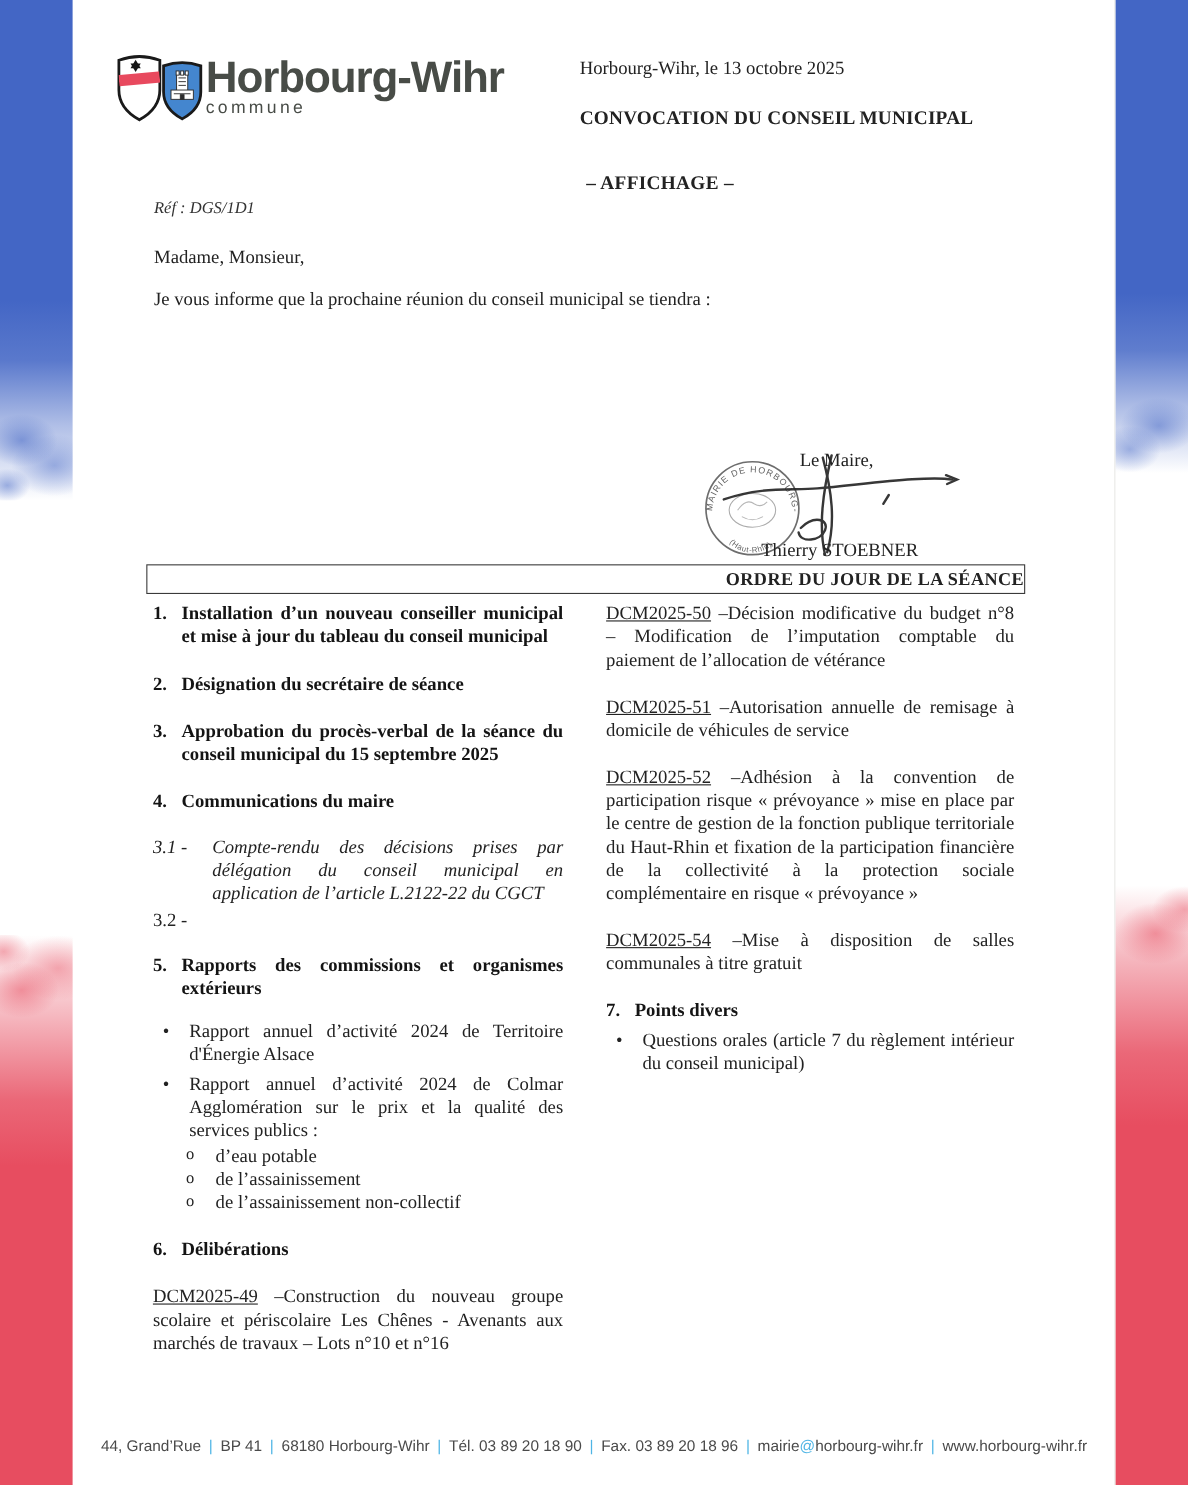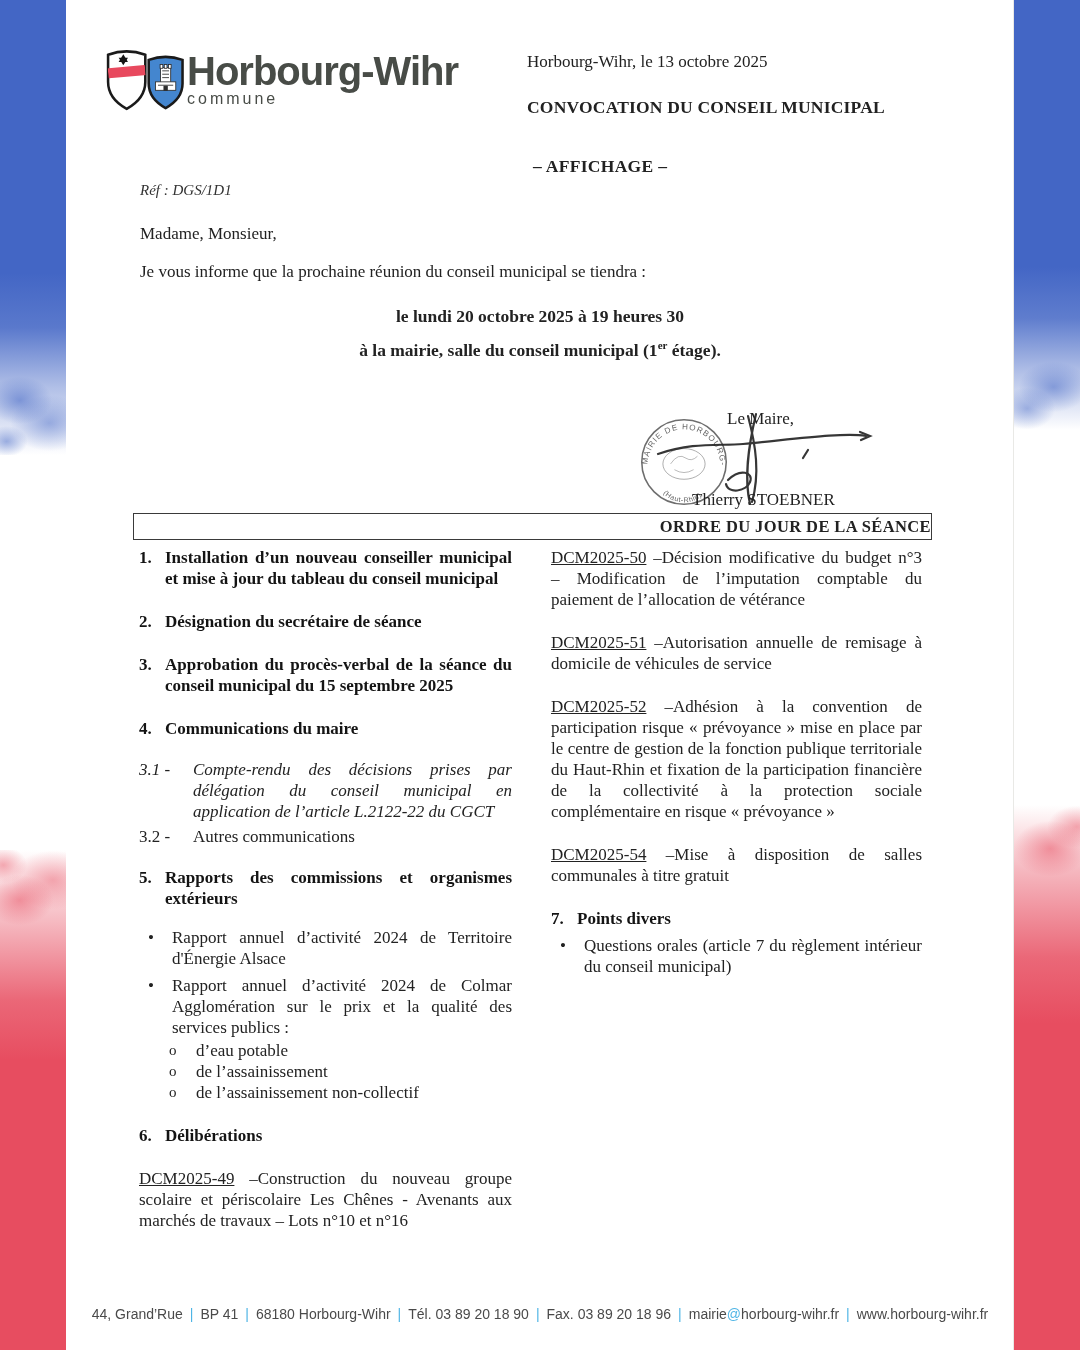--- a/index.html
+++ b/index.html
@@ -137,24 +137,20 @@
   <div class="hdr-right">
     <div>Horbourg-Wihr, le 13 octobre 2025</div>
     <div class="doc-title">CONVOCATION DU CONSEIL MUNICIPAL</div>
     <div class="affichage">– AFFICHAGE –</div>
   </div>
 
   <div class="ref">Réf : DGS/1D1</div>
   <div class="salutation">Madame, Monsieur,</div>
   <div class="intro">Je vous informe que la prochaine réunion du conseil municipal se tiendra :</div>
 
-  <div class="meeting">
-    <div>le lundi 20 octobre 2025 à 19 heures 30</div>
-    <div><span>à la mairie, salle du conseil municipal (1</span><sup>er</sup><span> étage).</span></div>
-  </div>
 
 
   <div class="sig-role">Le Maire,</div>
   <svg class="stamp" viewBox="0 0 100 100">
     <defs>
       <path id="arcT" d="M 12 54 A 38 38 0 0 1 88 54"></path>
       <path id="arcB" d="M 20 62 A 30 30 0 0 0 80 62"></path>
     </defs>
     <circle cx="50" cy="50" r="44" fill="none" stroke="#5a5a5a" stroke-width="1.6"></circle>
     <ellipse cx="50" cy="52" rx="22" ry="16" fill="none" stroke="#777" stroke-width="1" opacity=".7"></ellipse>
@@ -198,21 +194,20 @@
     <div class="it b mb20">
         <span class="n">4.</span>
         <span class="t">Communications du maire</span>
       </div>
     <div class="it sub mb4">
         <span class="n">3.1 -</span>
         <span class="t">Compte-rendu des décisions prises par délégation du conseil municipal en application de l’article L.2122-22 du CGCT</span>
       </div>
     <div class="it sub mb20">
         <span class="n">3.2 -</span>
-        <span class="t">Autres communications</span>
       </div>
     <div class="it b mb18">
         <span class="n">5.</span>
         <span class="t">Rapports des commissions et organismes extérieurs</span>
       </div>
     <div class="bl mb6">
         <span class="mk">•</span>
         <span class="t">Rapport annuel d’activité 2024 de Territoire d'Énergie Alsace</span>
       </div>
     <div class="bl mb0">
@@ -234,21 +229,21 @@
         </div>
     </div>
     <div class="it b">
         <span class="n">6.</span>
         <span class="t">Délibérations</span>
       </div>
     <p class="dcm"><span class="ref-u">DCM2025-49</span><span> –Construction du nouveau groupe scolaire et périscolaire Les Chênes - Avenants aux marchés de travaux – Lots n°10 et n°16</span></p>
   </div>
 
   <div class="col col-right">
-    <p class="dcm"><span class="ref-u">DCM2025-50</span><span> –Décision modificative du budget n°3 – Modification de l’imputation comptable du paiement de l’allocation de vétérance</span></p>
+    <p class="dcm"><span class="ref-u">DCM2025-50</span><span> –Décision modificative du budget n°8 – Modification de l’imputation comptable du paiement de l’allocation de vétérance</span></p>
     <p class="dcm"><span class="ref-u">DCM2025-51</span><span> –Autorisation annuelle de remisage à domicile de véhicules de service</span></p>
     <p class="dcm"><span class="ref-u">DCM2025-52</span><span> –Adhésion à la convention de participation risque « prévoyance » mise en place par le centre de gestion de la fonction publique territoriale du Haut-Rhin et fixation de la participation financière de la collectivité à la protection sociale complémentaire en risque « prévoyance »</span></p>
     <p class="dcm"><span class="ref-u">DCM2025-54</span><span> –Mise à disposition de salles communales à titre gratuit</span></p>
     <div class="it b mb6">
         <span class="n">7.</span>
         <span class="t">Points divers</span>
       </div>
     <div class="bl">
         <span class="mk">•</span>
         <span class="t">Questions orales (article 7 du règlement intérieur du conseil municipal)</span>

